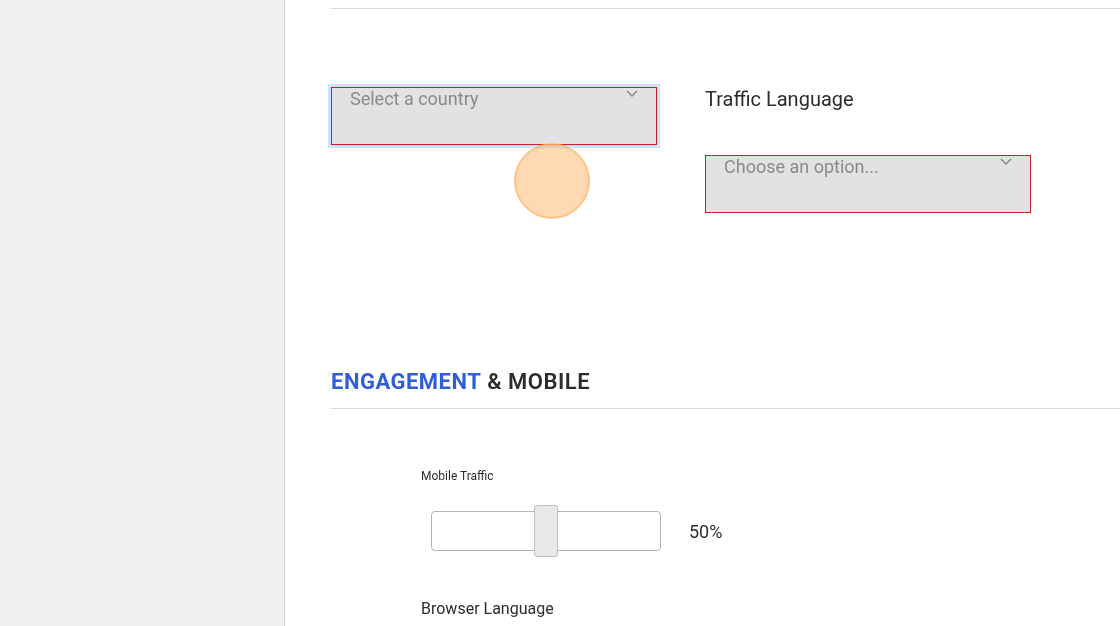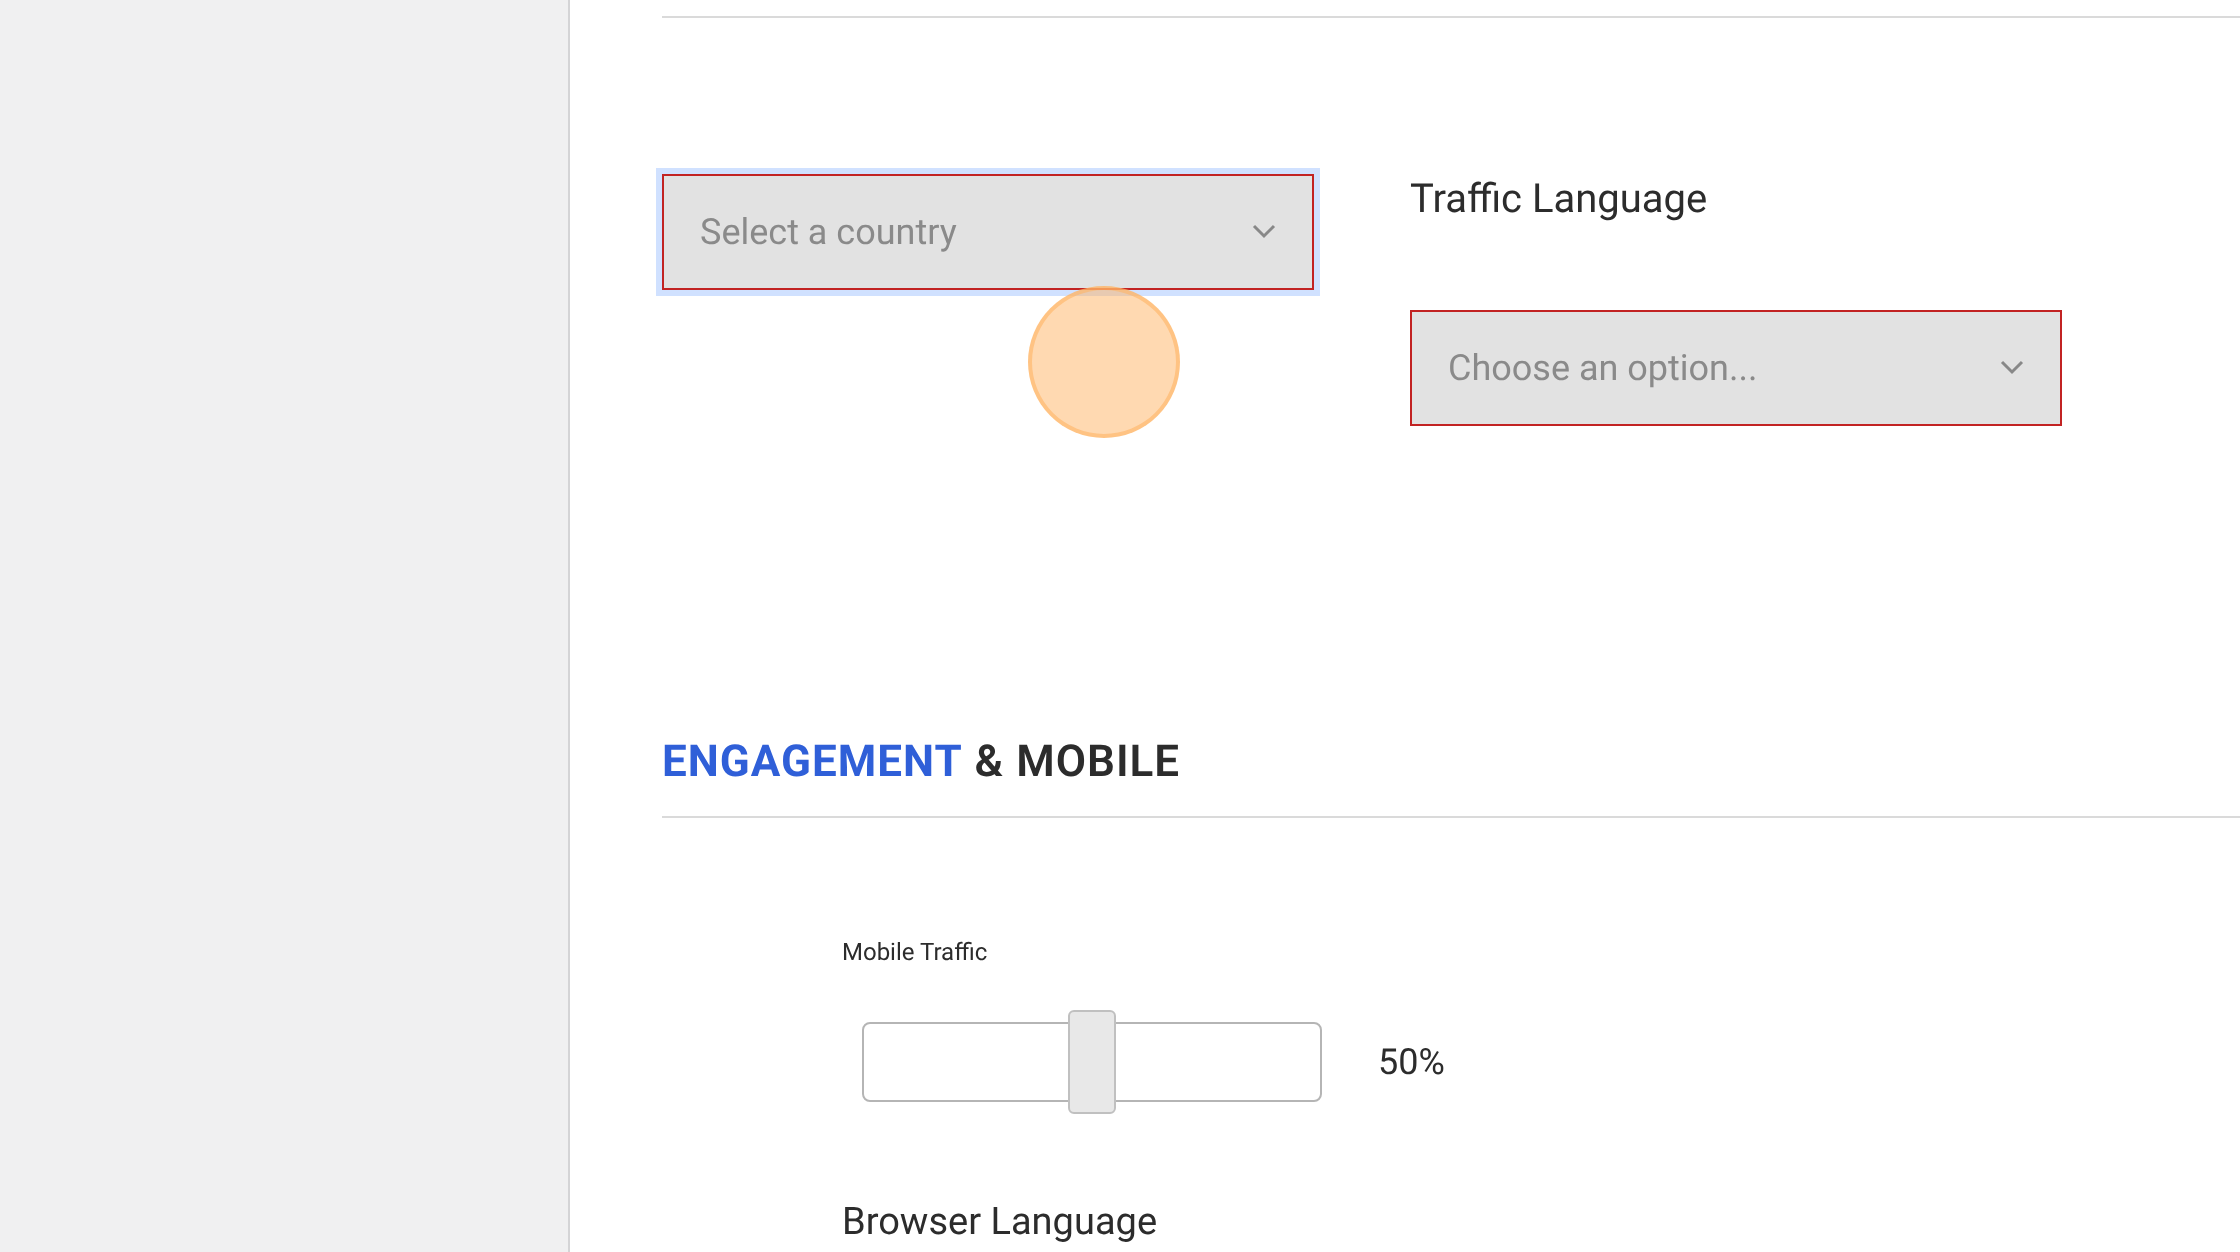--- a/index.html
+++ b/index.html
@@ -60,21 +60,21 @@
     .select-box {
       width: 326px;
       height: 58px;
       background: #e2e2e2;
       border: 1px solid #c22323;
       border-radius: 0;
       padding: 0 18px;
       font-size: 18px;
       color: #8a8a8a;
       display: flex;
-      align-items: center;
+      align-items: flex-start;
       justify-content: space-between;
       cursor: pointer;
       position: relative;
     }
     .select-box.focused {
       box-shadow: 0 0 0 3px rgba(120, 170, 255, 0.35);
     }
     .select-placeholder {
       color: #8a8a8a;
       font-size: 18px;
@@ -155,21 +155,21 @@
     .slider-value {
       font-size: 18px;
       color: #2c2c2c;
     }
     .bottom-label-row {
       display: flex;
       margin-top: 48px;
       gap: 300px;
     }
     .bottom-label {
-      font-size: 19px;
+      font-size: 16px;
       color: #2c2c2c;
       margin-left: 90px;
     }
     .highlight-circle {
       position: absolute;
       width: 76px;
       height: 76px;
       border-radius: 50%;
       background: rgba(255, 180, 100, 0.5);
       border: 2px solid rgba(255, 180, 100, 0.6);

